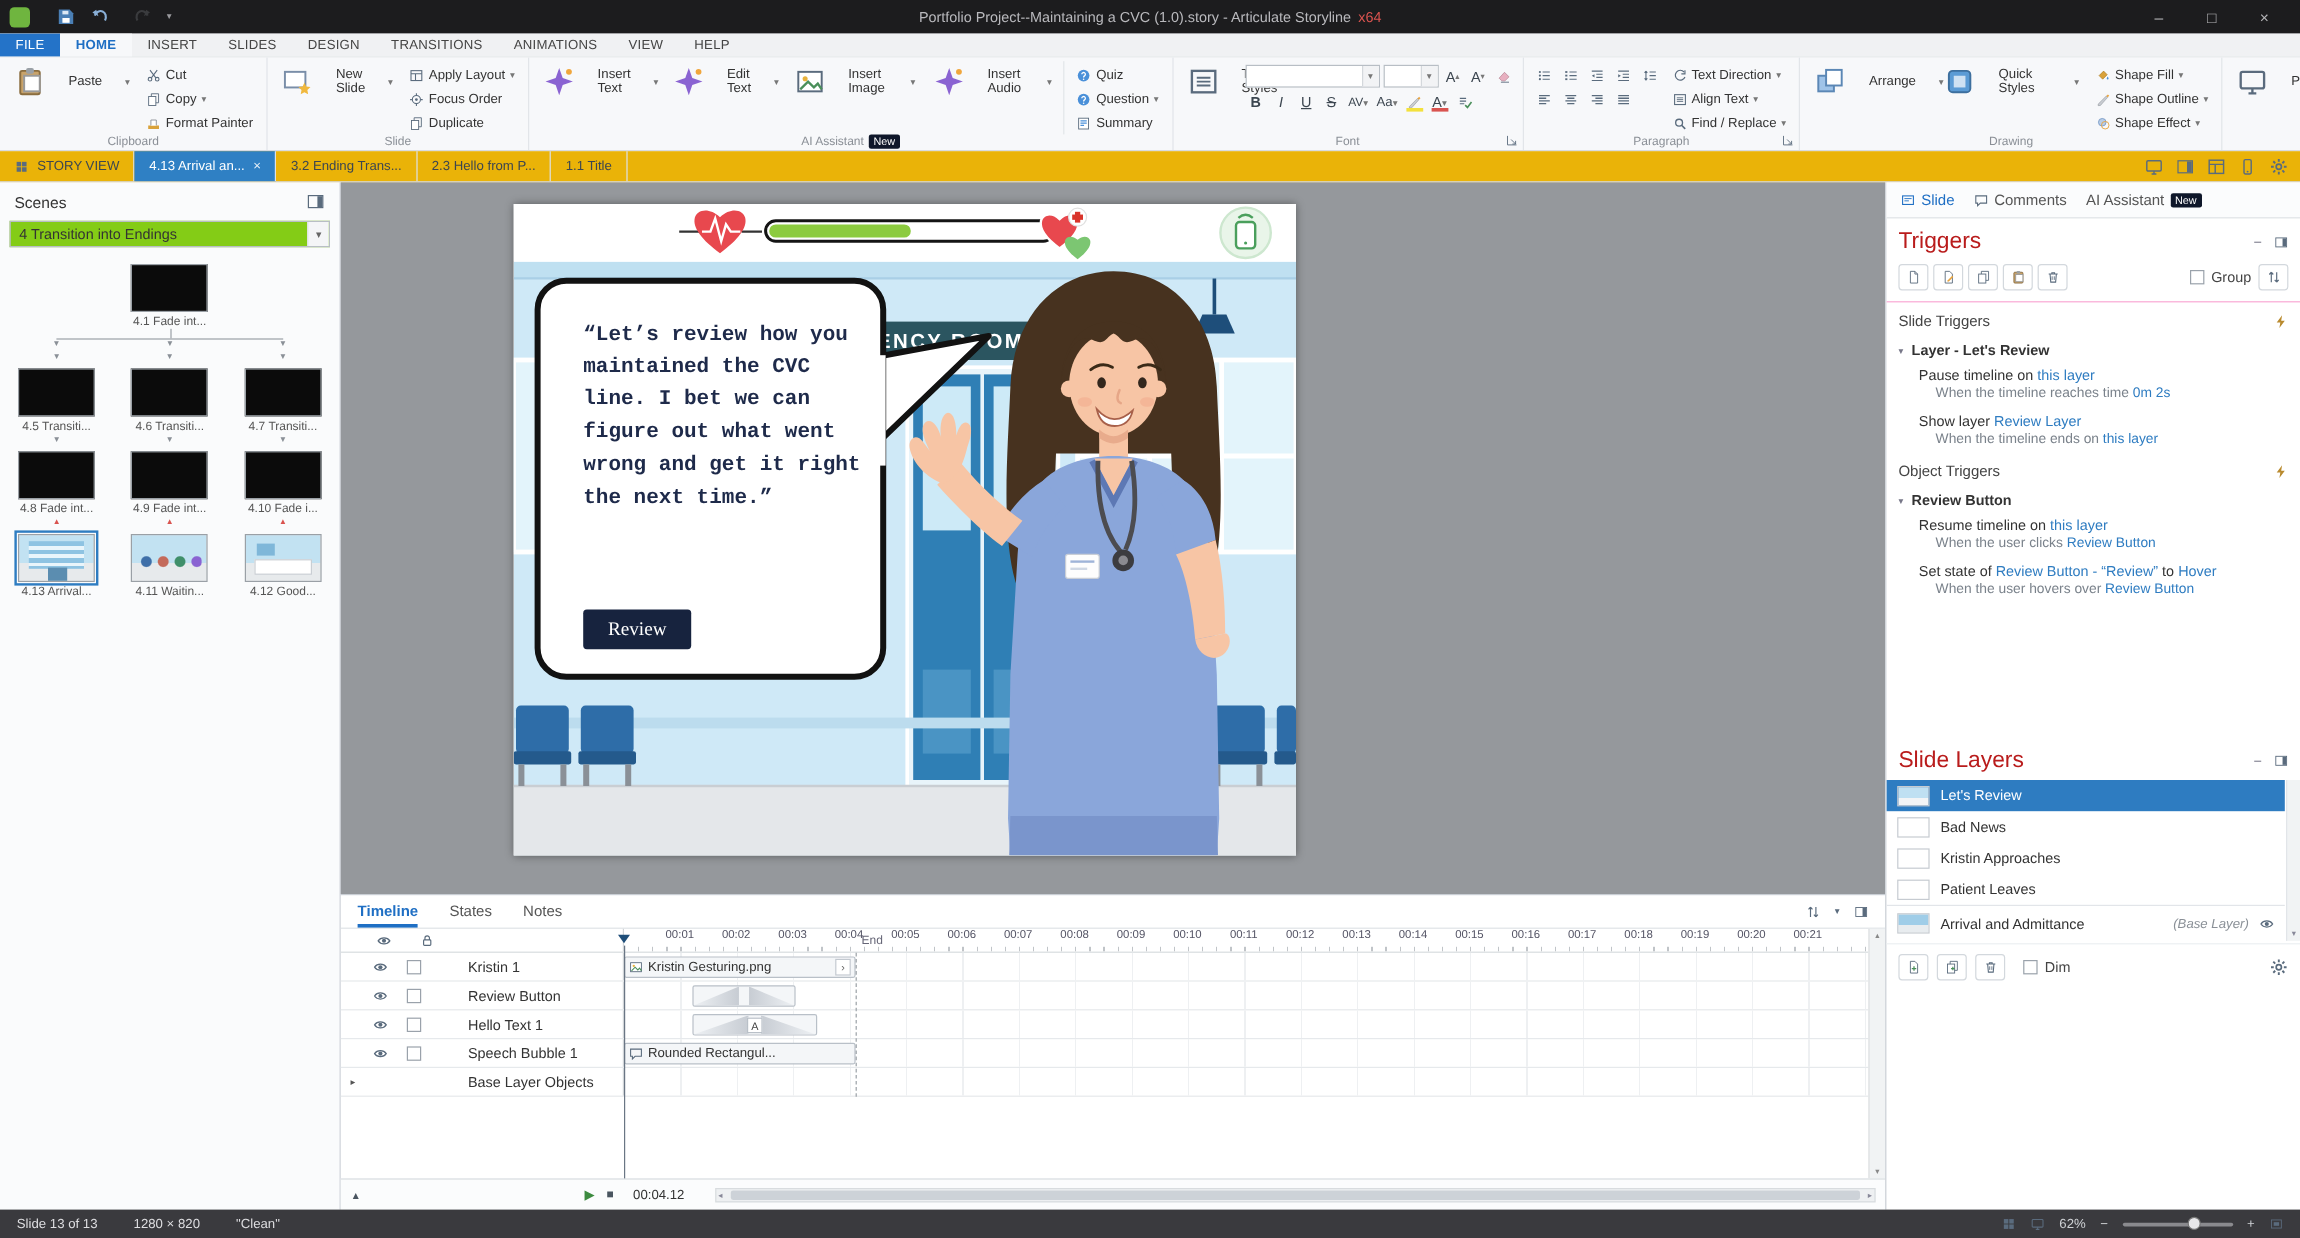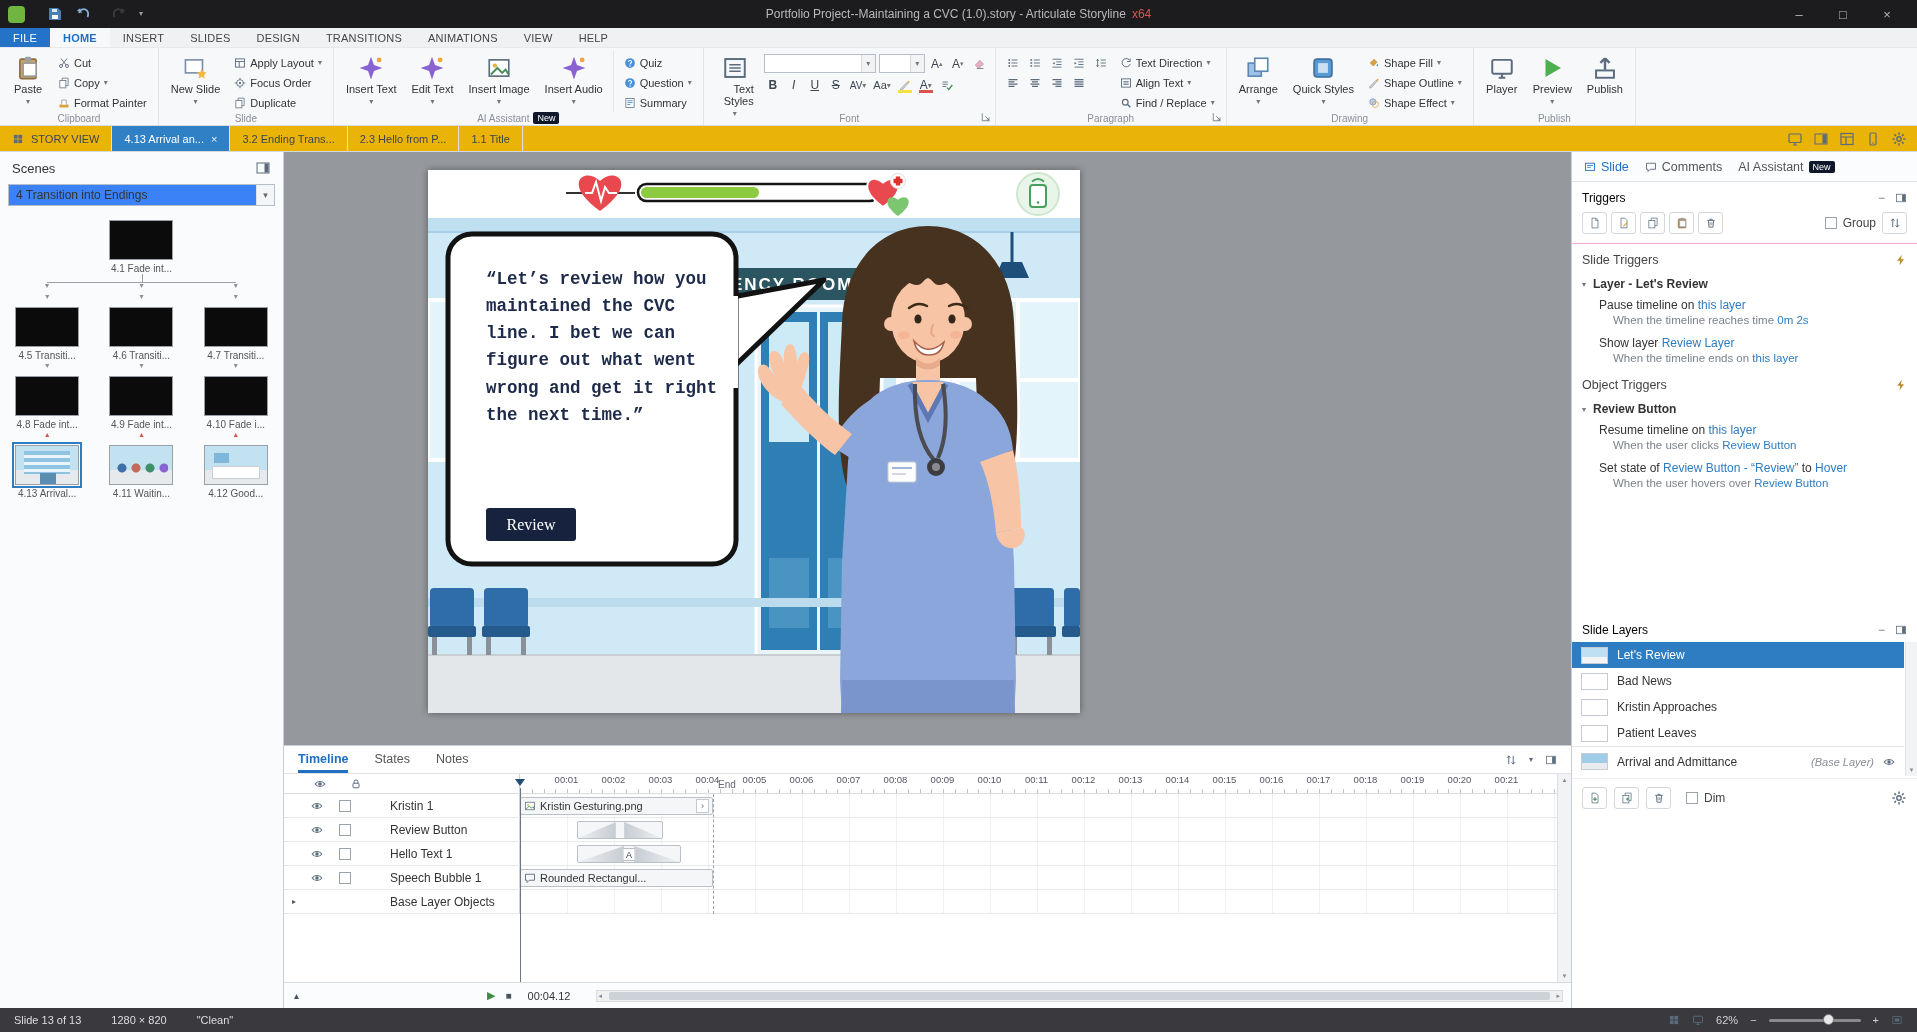--- a/index.html
+++ b/index.html
@@ -26,21 +26,21 @@
 .menurow{position:absolute;top:28px;left:0;right:0;height:20px;background:#f0f1f3;display:flex;align-items:stretch;font-size:11px;border-bottom:1px solid #e7e9ec}
 .mtab{display:flex;align-items:center;padding:0 13px;color:#444;letter-spacing:.2px}
 .mtab.file{background:#2473c8;color:#fff}
 .mtab.active{color:#1f6fc4;background:#f7f8fa;font-weight:bold}
 
 
 .ribbon{position:absolute;top:48px;left:0;right:0;height:78px;background:#f7f8fa;border-bottom:1px solid #d8dbe0;display:flex}
 .rgroup{position:relative;border-right:1px solid #e2e5e9;padding:3px 7px 15px;display:flex;gap:5px;align-items:flex-start}
 .glabel{position:absolute;bottom:1px;left:0;right:0;text-align:center;font-size:10px;color:#8a8f96;display:flex;justify-content:center;gap:4px;align-items:center}
 .badge{background:#0f172a;color:#fff;font-size:9px;padding:0 4px;border-radius:2px;line-height:12px}
-.bigbtn{display:flex;flex-direction:column;align-items:center;gap:2px;padding:4px 5px;min-width:42px;text-align:right;font-size:11px;color:#333;border-radius:3px}
+.bigbtn{display:flex;align-items:center;gap:19px;padding:4px 5px;min-width:42px;text-align:left;font-size:11px;color:#333;border-radius:3px}
 .bigbtn .car{font-size:8px;color:#777}
 .smallcol{display:flex;flex-direction:column;gap:1px;padding-top:2px}
 .smallbtn{display:flex;align-items:center;gap:4px;font-size:11px;height:19px;padding:0 4px;color:#333;white-space:nowrap;border-radius:2px}
 .car{font-size:8px;color:#777}
 .combo{height:19px;border:1px solid #b8bec5;background:#fff;display:flex;align-items:center}
 .combo .val{flex:1;padding:0 4px;font-size:11px;color:#555}
 .combo .cbtn{width:14px;height:100%;border-left:1px solid #d4d8dc;display:flex;align-items:center;justify-content:center;color:#777;font-size:8px;background:#f2f3f5}
 .fontrows{display:flex;flex-direction:column;gap:3px;padding-top:3px}
 .frow{display:flex;align-items:center;gap:3px}
 .fbtn{min-width:18px;height:18px;display:flex;align-items:center;justify-content:center;font-size:12px;color:#3c4650;border-radius:2px;padding:0 2px;position:relative}
@@ -55,21 +55,21 @@
 .doctabs{position:absolute;top:126px;left:0;right:0;height:26px;background:#eab308;border-bottom:1px solid #d5d9de;display:flex;align-items:stretch;font-size:11px}
 .dtab{display:flex;align-items:center;gap:7px;padding:0 12px;color:#3c4650;border-right:1px solid #dde1e6}
 .dtab.active{background:#2f80c4;color:#fff}
 .dtab .x{font-size:11px;opacity:.9}
 .dt-icons{margin-left:auto;display:flex;align-items:center;gap:10px;padding-right:10px;color:#5a6b7d}
 
 
 .scenes{position:absolute;top:152px;bottom:24px;left:0;width:284px;background:#fafbfc;border-right:1px solid #c9ced4;overflow:hidden}
 .sc-head{height:32px;display:flex;align-items:center;padding:0 12px;color:#333;font-size:13px}
 .sc-head .ic{margin-left:auto}
-.sc-select{margin:0 8px;height:22px;border:1px solid #b8bec5;background:#3b82f6;display:flex;align-items:stretch;font-size:12px}
+.sc-select{margin:0 8px;height:22px;border:1px solid #b8bec5;background:#84cc16;display:flex;align-items:stretch;font-size:12px}
 .sc-select .val{flex:1;display:flex;align-items:center;padding:0 7px;color:#333}
 .sc-select .cbtn{width:18px;display:flex;align-items:center;justify-content:center;color:#666;font-size:9px;border-left:1px solid #dfe2e6;background:#f4f5f7}
 .sc-grid{margin-top:14px}
 .sc-row{display:flex}
 .sc-cell{width:33.33%;display:flex;flex-direction:column;align-items:center}
 .sthumb{width:64px;height:40px;border:1px solid #9aa0a6;position:relative;background:#0b0b0b}
 .sthumb.scene{background:linear-gradient(180deg,#c2e2f2 0 62%,#e7eaec 62%)}
 .sthumb.v-recep::after{content:"";position:absolute;left:7px;right:7px;bottom:5px;height:11px;background:#fff;border:1px solid #c9ced3}
 .sthumb.v-recep::before{content:"";position:absolute;left:9px;top:7px;width:15px;height:10px;background:#7fb7d9}
 .sthumb.v-build::before{content:"";position:absolute;left:8px;right:8px;top:5px;bottom:10px;background:repeating-linear-gradient(180deg,#8ec3e2 0 4px,#e9f5fb 4px 7px)}
@@ -134,21 +134,21 @@
 .tl-time{font-size:11px;color:#333;margin-left:16px;width:54px}
 .hscroll{flex:1;height:12px;background:#eef0f2;border:1px solid #d8dcdf;margin:0 8px 0 14px;position:relative;display:flex;align-items:center;justify-content:space-between;padding:0 2px;font-size:7px;color:#889}
 .hthumb{position:absolute;left:12px;right:12px;top:1px;bottom:1px;background:#cdd2d8;border-radius:2px}
 
 
 .rightpanel{position:absolute;top:152px;bottom:24px;left:1571px;width:346px;background:#fff;border-left:1px solid #c9ced4;overflow:hidden}
 .rp-tabs{height:30px;display:flex;align-items:center;padding:0 12px;gap:16px;border-bottom:1px solid #dfe3e7;background:#fbfcfd}
 .rp-tab{display:flex;align-items:center;gap:5px;font-size:12.5px;color:#555}
 .rp-tab.active{color:#1f6fc4}
 .rp-sechead{display:flex;align-items:center;padding:9px 10px 5px;gap:10px}
-.rp-sechead .ttl{font-size:12px;color:#000000;flex:1}
+.rp-sechead .ttl{font-size:19px;color:#b91c1c;flex:1}
 .minusic{font-size:12px;color:#778}
 .trg-toolbar{display:flex;align-items:center;gap:4px;padding:2px 10px 9px;border-bottom:1px solid #f9a8d4}
 .tbtn{width:25px;height:22px;border:1px solid #d3d8dd;background:#fff;border-radius:3px;display:flex;align-items:center;justify-content:center;color:#5a6b7d}
 .grp{margin-left:auto;display:flex;align-items:center;gap:6px;font-size:12px;color:#444}
 .sub-head{display:flex;align-items:center;padding:9px 10px 3px;font-size:12.5px;color:#444}
 .sub-head .ic12{margin-left:auto}
 .trg-group{display:flex;align-items:center;gap:7px;padding:7px 10px 2px;font-weight:bold;font-size:12px;color:#333}
 .trg-group .tri{font-size:8px;color:#778;font-weight:normal}
 .trig{padding:5px 10px 5px 27px;font-size:12px;color:#333}
 .tlink{color:#2e7cc1}

